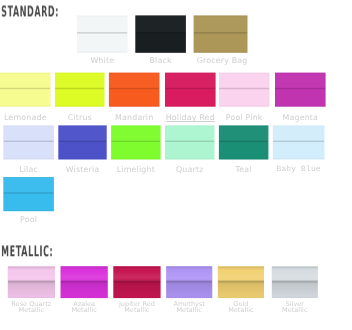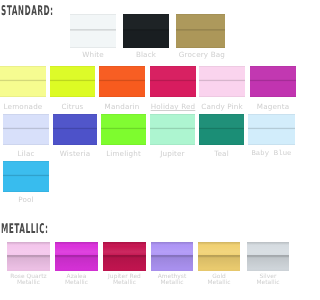--- a/index.html
+++ b/index.html
@@ -85,21 +85,21 @@
     </div>
     <div class="label" style="left: 150px; top: 104px; width: 46px; text-decoration: underline;">Holiday Red</div>
     <div class="swatch" style="left: 199px; top: 66px; width: 46px; height: 31px; background: rgb(250, 211, 238);">
       <svg class="env" viewBox="0 0 100 100" preserveAspectRatio="none">
         <rect x="0" y="0" width="100" height="46" fill="rgba(255,255,255,0.025)"></rect>
         <rect x="0" y="0" width="100" height="2.2" fill="rgba(0,0,0,0.07)"></rect>
         <rect x="0" y="44.5" width="100" height="4.2" fill="rgba(0,0,0,0.14)"></rect>
         <rect x="0" y="97" width="100" height="3" fill="rgba(0,0,0,0.05)"></rect>
       </svg>
     </div>
-    <div class="label" style="left: 199px; top: 104px; width: 46px;">Candy Pink</div>
+    <div class="label" style="left: 199px; top: 104px; width: 46px;">Pool Pink</div>
     <div class="swatch" style="left: 250px; top: 66px; width: 46px; height: 31px; background: rgb(193, 52, 176);">
       <svg class="env" viewBox="0 0 100 100" preserveAspectRatio="none">
         <rect x="0" y="0" width="100" height="46" fill="rgba(255,255,255,0.025)"></rect>
         <rect x="0" y="0" width="100" height="2.2" fill="rgba(0,0,0,0.07)"></rect>
         <rect x="0" y="44.5" width="100" height="4.2" fill="rgba(0,0,0,0.14)"></rect>
         <rect x="0" y="97" width="100" height="3" fill="rgba(0,0,0,0.05)"></rect>
       </svg>
     </div>
     <div class="label" style="left: 250px; top: 104px; width: 46px; text-align: center;">Magenta</div>
     <div class="swatch" style="left: 3px; top: 114px; width: 46px; height: 31px; background: rgb(216, 224, 250);">
@@ -130,21 +130,21 @@
     </div>
     <div class="label" style="left: 101px; top: 151px; width: 45px; text-align: center;">Limelight</div>
     <div class="swatch" style="left: 150px; top: 114px; width: 45px; height: 31px; background: rgb(173, 245, 208);">
       <svg class="env" viewBox="0 0 100 100" preserveAspectRatio="none">
         <rect x="0" y="0" width="100" height="46" fill="rgba(255,255,255,0.025)"></rect>
         <rect x="0" y="0" width="100" height="2.2" fill="rgba(0,0,0,0.07)"></rect>
         <rect x="0" y="44.5" width="100" height="4.2" fill="rgba(0,0,0,0.14)"></rect>
         <rect x="0" y="97" width="100" height="3" fill="rgba(0,0,0,0.05)"></rect>
       </svg>
     </div>
-    <div class="label" style="left: 150px; top: 151px; width: 45px;">Jupiter</div>
+    <div class="label" style="left: 150px; top: 151px; width: 45px;">Quartz</div>
     <div class="swatch" style="left: 199px; top: 114px; width: 45px; height: 31px; background: rgb(27, 142, 118);">
       <svg class="env" viewBox="0 0 100 100" preserveAspectRatio="none">
         <rect x="0" y="0" width="100" height="46" fill="rgba(255,255,255,0.025)"></rect>
         <rect x="0" y="0" width="100" height="2.2" fill="rgba(0,0,0,0.07)"></rect>
         <rect x="0" y="44.5" width="100" height="4.2" fill="rgba(0,0,0,0.14)"></rect>
         <rect x="0" y="97" width="100" height="3" fill="rgba(0,0,0,0.05)"></rect>
       </svg>
     </div>
     <div class="label" style="left: 199px; top: 151px; width: 45px;">Teal</div>
     <div class="swatch" style="left: 248px; top: 114px; width: 47px; height: 31px; background: rgb(210, 237, 251);">

